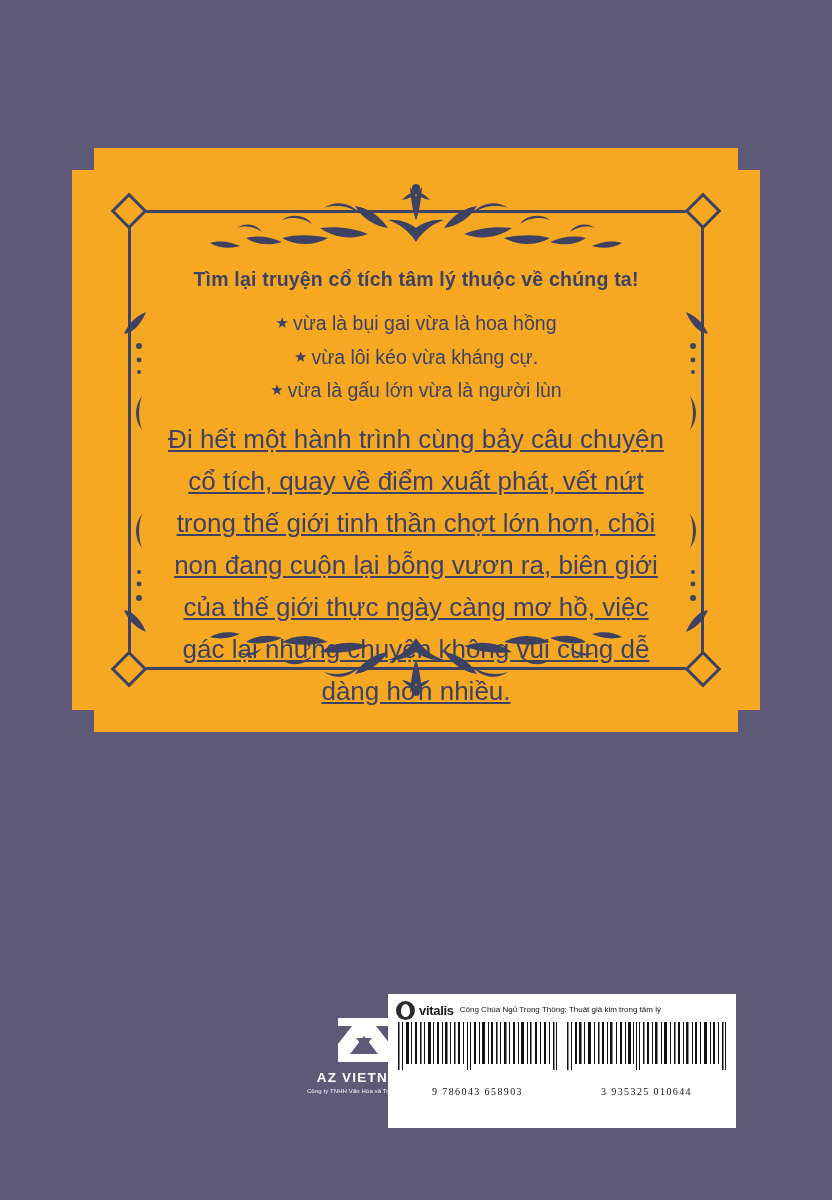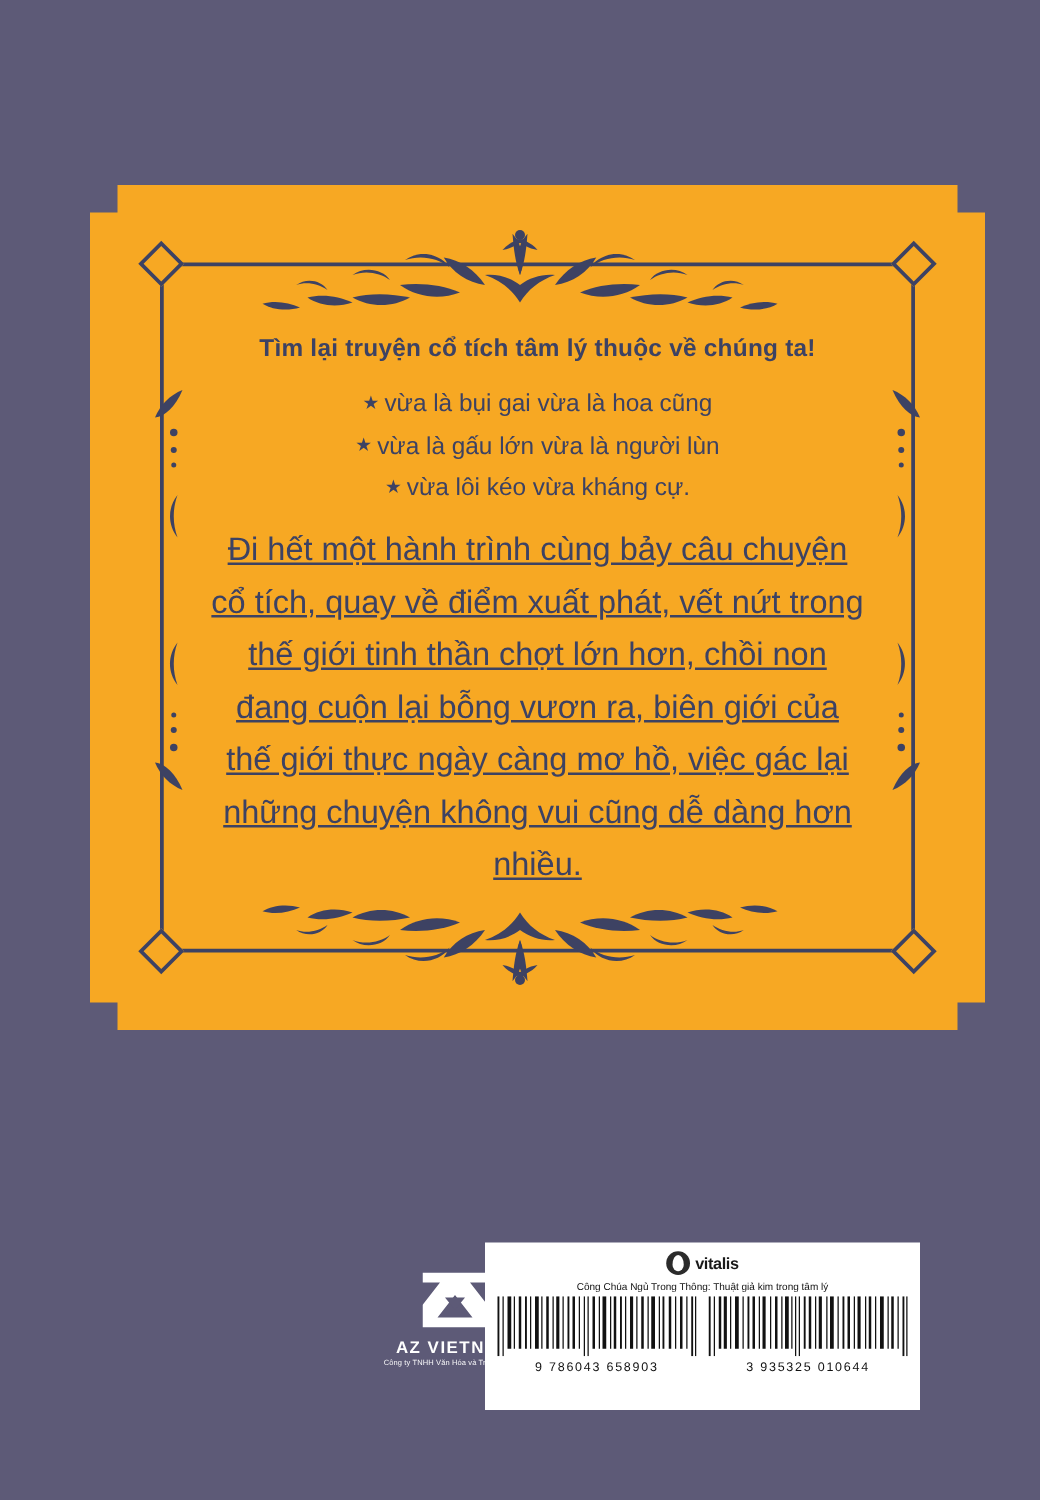--- a/index.html
+++ b/index.html
@@ -14,24 +14,23 @@
     overflow: hidden;
     position: relative;
   }
 
   
   .back-cover {
     position: absolute;
     left: 72px;
     top: 148px;
     width: 688px;
-    height: 676px;
+    height: 584px;
     background: #f5a623;
     background: #f7a823;
-    padding-left: 28px;
   }
   
   .corner {
     position: absolute;
     width: 22px;
     height: 22px;
     background: #5d5a77;
   }
   .corner.tl { left: 0; top: 0; }
   .corner.tr { right: 0; top: 0; }
@@ -147,21 +146,20 @@
     top: 994px;
     width: 348px;
     height: 134px;
     background: #ffffff;
   }
   .bc-top {
     display: flex;
     align-items: center;
     padding: 7px 8px 0 8px;
     gap: 6px;
-    flex-direction: column;
   }
   .vitalis-logo {
     display: flex;
     align-items: center;
     gap: 4px;
     flex: 0 0 auto;
   }
   .vitalis-mark {
     width: 19px;
     height: 19px;
@@ -211,22 +209,22 @@
     justify-content: space-between;
     padding: 2px 8px 0 8px;
   }
   .bars-group { width: 163px; }
   .bars-svg { display: block; width: 163px; height: 48px; }
   .bars-digits {
     font-size: 10px;
     letter-spacing: 1.4px;
     color: #111;
     text-align: center;
-    margin-top: 4px;
-    font-family: Liberation Sans, sans-serif;
+    margin-top: 16px;
+    font-family: Liberation Serif, serif;
   }
 </style>
 </head>
 <body>
 
 <div class="back-cover">
   <div class="corner tl"></div>
   <div class="corner tr"></div>
   <div class="corner bl"></div>
   <div class="corner br"></div>
@@ -317,23 +315,23 @@
       <circle cx="33" cy="298" r="2.4"></circle>
       <circle cx="33" cy="312" r="3"></circle>
       <path d="M36 110c-8 10-8 24 0 34-4-11-4-23 0-34z"></path>
       <path d="M36 228c-8 10-8 24 0 34-4-11-4-23 0-34z"></path>
     </g>
   </svg>
 
   <div class="text-block">
     <div class="headline">Tìm lại truyện cổ tích tâm lý thuộc về chúng ta!</div>
     <ul class="bullet-list">
-      <li><span class="star">★</span><span>vừa là bụi gai vừa là hoa cũng</span></li>
+      <li><span class="star">★</span><span>vừa là bụi gai vừa là hoa hồng</span></li>
+      <li><span class="star">★</span><span>vừa lôi kéo vừa kháng cự.</span></li>
       <li><span class="star">★</span><span>vừa là gấu lớn vừa là người lùn</span></li>
-      <li><span class="star">★</span><span>vừa lôi kéo vừa kháng cự.</span></li>
     </ul>
     <div class="para">Đi hết một hành trình cùng bảy câu chuyện cổ tích, quay về điểm xuất phát, vết nứt trong thế giới tinh thần chợt lớn hơn, chồi non đang cuộn lại bỗng vươn ra, biên giới của thế giới thực ngày càng mơ hồ, việc gác lại những chuyện không vui cũng dễ dàng hơn nhiều.</div>
   </div>
 </div>
 
 <div class="publisher">
   <svg class="az-mark" viewBox="0 0 52 44">
     <path d="M26 0 L52 0 L52 8 L38 8 L52 26 L52 44 L26 44 L26 36 L40 36 L26 18 Z" fill="#ffffff"></path>
     <path d="M26 0 L0 0 L0 8 L14 8 L0 26 L0 44 L26 44 L26 36 L12 36 L26 18 Z" fill="#ffffff"></path>
     <path d="M18 20 L34 20 L26 30 Z" fill="#5d5a77"></path>

